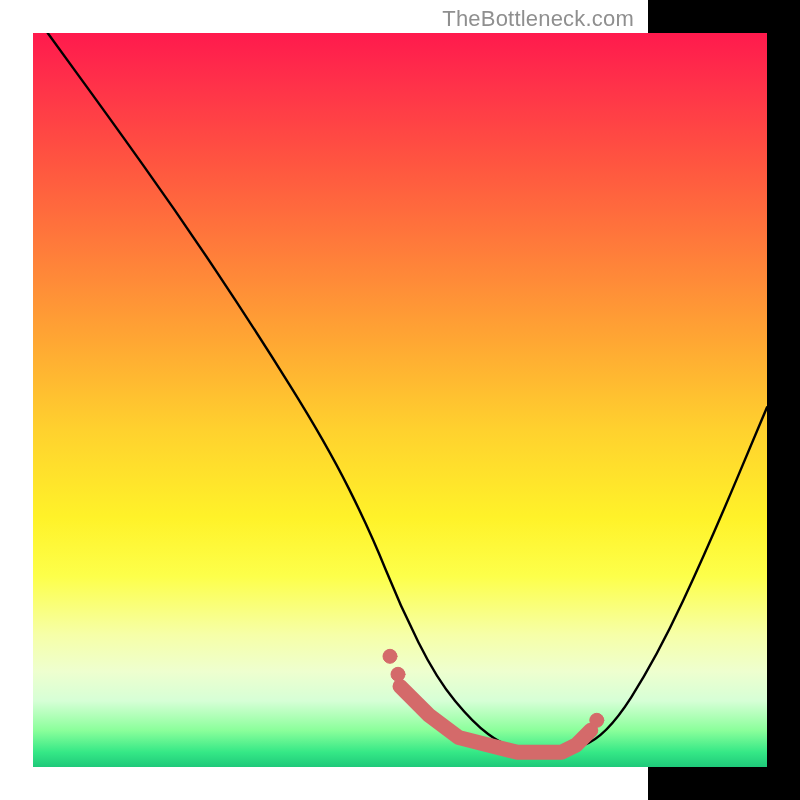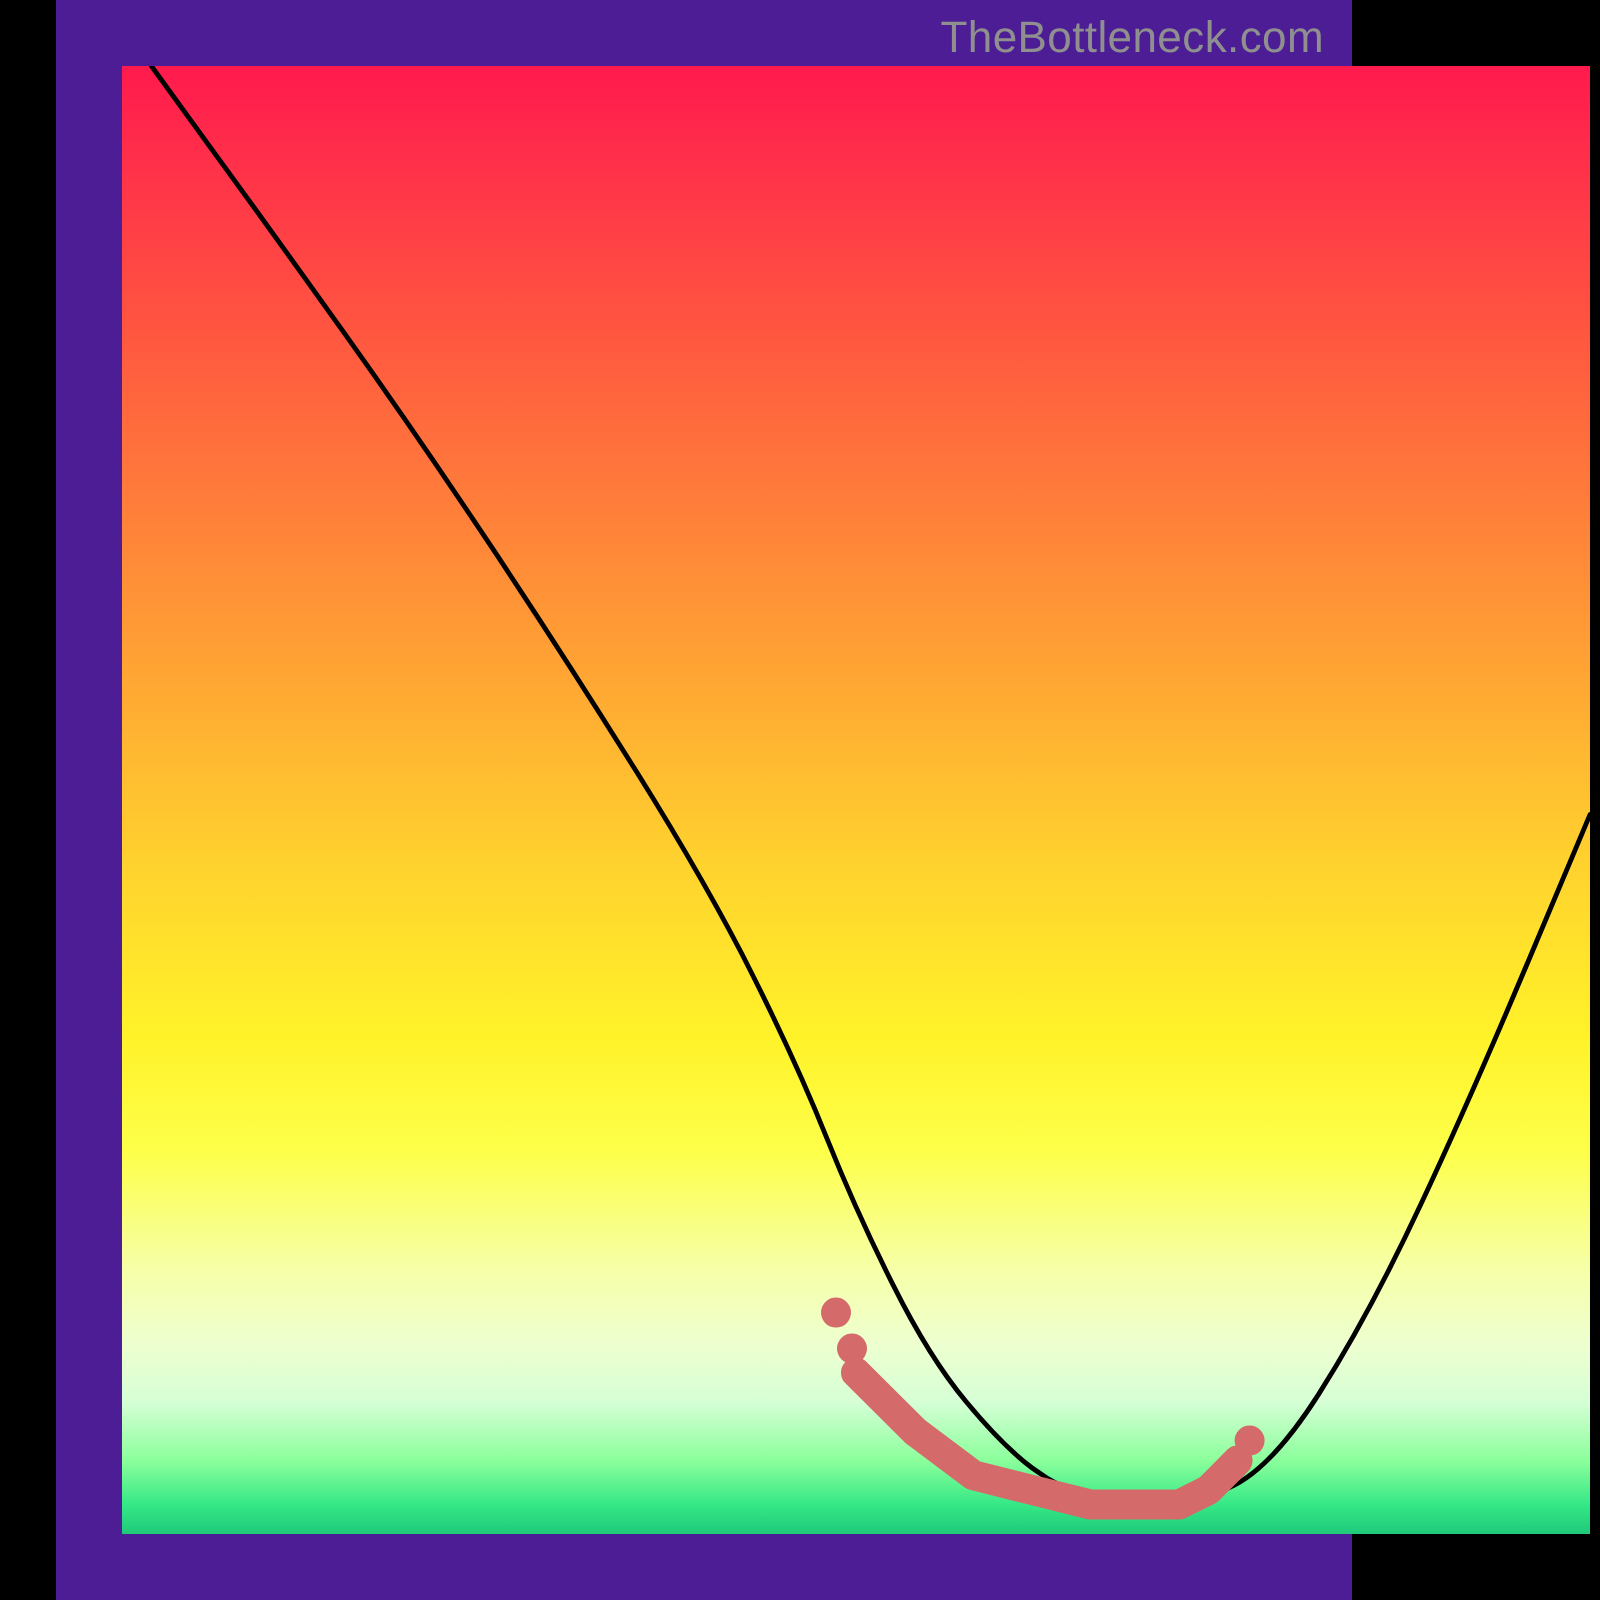--- a/index.html
+++ b/index.html
@@ -1,22 +1,21 @@
 <!DOCTYPE html>
 <html><head>
 <meta charset="utf-8">
 <style>
   * { margin: 0; padding: 0; box-sizing: border-box; }
   html, body { width: 800px; height: 800px; background: #000; overflow: hidden; }
   .stage {
     position: relative;
     width: 648px;
     height: 800px;
-    background: #4c1d95;
-    margin-left: 28px;
+    background: #ffffff;
   }
   .attribution {
     position: absolute;
     top: 6px;
     right: 14px;
     font-family: Arial, Helvetica, sans-serif;
     font-size: 22px;
     color: #8f8f8f;
     letter-spacing: 0.2px;
   }

